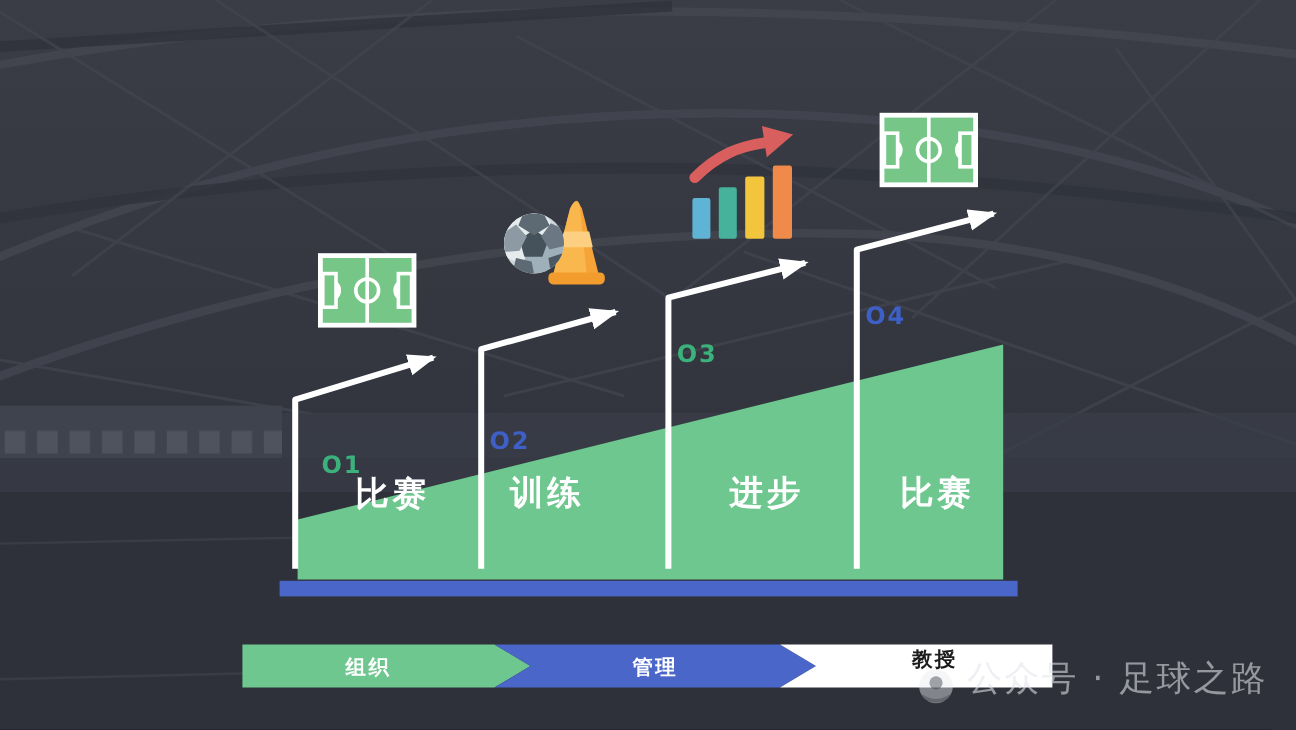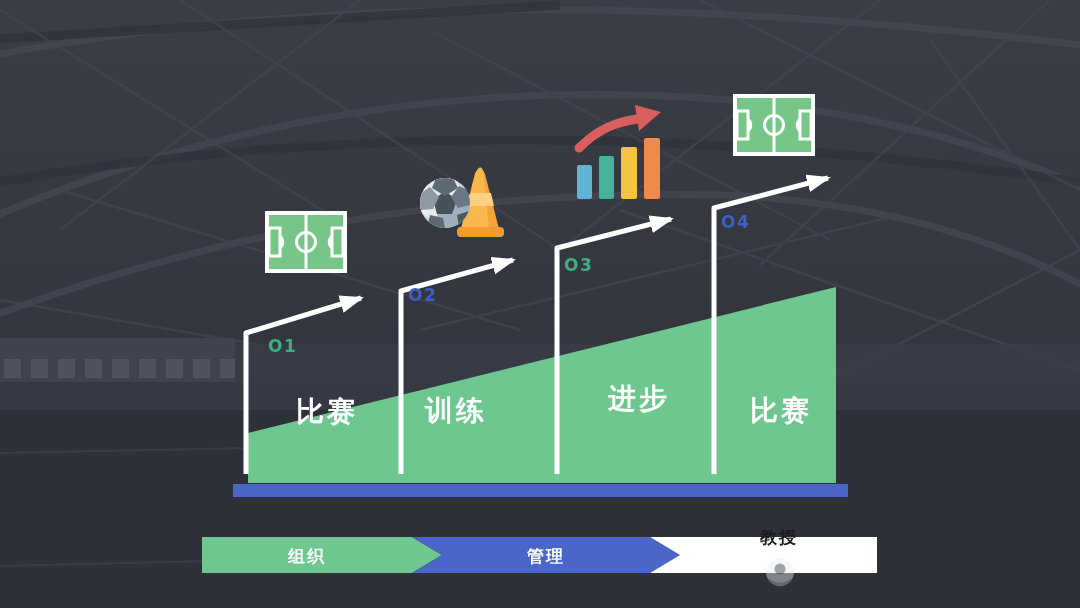--- a/index.html
+++ b/index.html
@@ -3,21 +3,21 @@
 <meta charset="utf-8">
 <style>
   html,body{margin:0;padding:0;background:#202227;}
   #stage{
     position:relative;width:1080px;height:608px;overflow:hidden;
     font-family:"DejaVu Sans","Liberation Sans",sans-serif;
     background:linear-gradient(180deg,#3a3d46 0%,#34373f 45%,#31343d 65%,#2c2f38 100%);
   }
   #stage svg{position:absolute;left:0;top:0;}
   .txt{position:absolute;white-space:nowrap;}
-  .olabel{font-size:17px;font-weight:700;letter-spacing:1.5px;}
+  .olabel{font-size:20px;font-weight:700;letter-spacing:1.5px;margin-top:39px;}
   .olabel.green{color:#3bb27b;}
   .olabel.blue{color:#3d5fc6;}
   .stage-label{color:#ffffff;font-size:28px;font-weight:700;letter-spacing:3px;transform:translateX(-50%);}
   .chev-label{font-size:17px;font-weight:700;letter-spacing:2px;transform:translateX(-50%);}
   .chev-label.on-color{color:#ffffff;}
   .chev-label.on-white{color:#1c1c1c;}
   .watermark{
     left:806px;top:546px;font-size:29px;letter-spacing:2px;
     color:rgba(224,227,233,0.58);font-weight:400;
   }
@@ -142,27 +142,28 @@
     <polygon points="650,537 877,537 877,573 650,573 680,555" fill="#ffffff"></polygon>
 
     <g>
       <circle cx="780" cy="572" r="14" fill="rgba(232,235,240,0.45)"></circle>
       <circle cx="780" cy="569" r="5.5" fill="rgba(56,60,68,0.45)"></circle>
       <path d="M768,580 Q780,588 792,580" stroke="rgba(56,60,68,0.4)" stroke-width="3" fill="none"></path>
     </g>
   </svg>
 
   <div class="txt olabel green" style="left:268px;top:336px">O1</div>
-  <div class="txt olabel blue" style="left:408px;top:285px">O2</div>
-  <div class="txt olabel green" style="left:564px;top:255px">O3</div>
+  <div class="txt olabel blue" style="left:408px;top:316px">O2</div>
+  <div class="txt olabel green" style="left:564px;top:244px">O3</div>
   <div class="txt olabel blue" style="left:721px;top:212px">O4</div>
 
   <div class="txt stage-label" style="left:327px;top:393px">比赛</div>
   <div class="txt stage-label" style="left:456px;top:392px">训练</div>
-  <div class="txt stage-label" style="left:639px;top:380px">进步</div>
+  <div class="txt stage-label" style="left:639px;top:392px">进步</div>
   <div class="txt stage-label" style="left:781px;top:392px">比赛</div>
 
   <div class="txt chev-label on-color" style="left:307px;top:545px">组织</div>
   <div class="txt chev-label on-color" style="left:546px;top:545px">管理</div>
-  <div class="txt chev-label on-white" style="left:779px;top:526px">教授</div>
+  <div class="txt chev-label on-white" style="left:779px;top:538px">教授</div>
 
+  <div class="txt watermark">公众号 · 足球之路</div>
 
 </div>
 
 </body></html>

